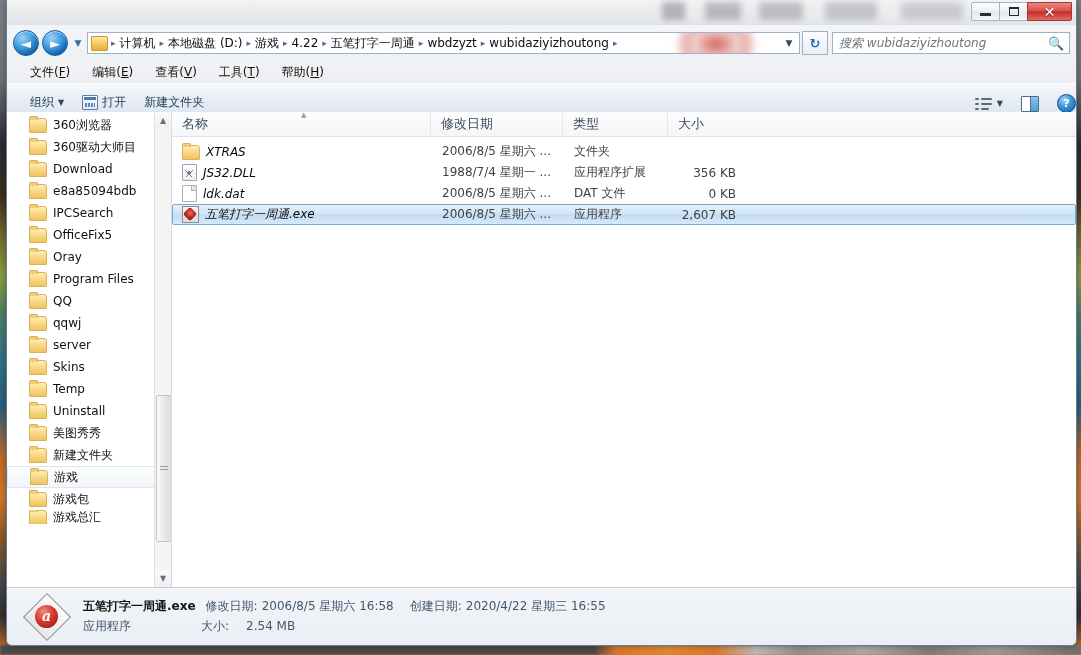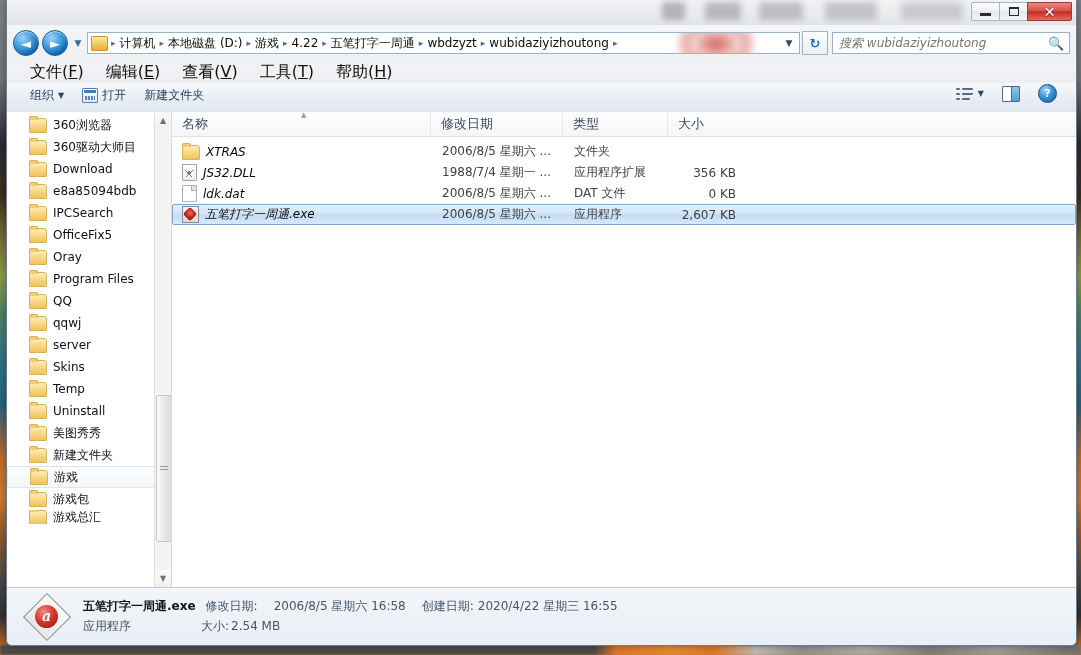--- a/index.html
+++ b/index.html
@@ -169,27 +169,27 @@
     background: transparent;
   }
   #search-icon { color: #3a7fc1; font-size: 13px; flex: none; }
 
   
   #menubar {
     height: 22px; display: flex; align-items: center;
     padding-left: 12px;
     background: linear-gradient(180deg,#f1f3f5 0%, #eceef1 100%);
   }
-  .menuitem { padding: 0 11px; color: #111; font-size: 16px; }
+  .menuitem { padding: 0 11px; color: #111; font-size: 12px; }
   .menuitem u { text-decoration: underline; }
 
   
   #toolbar {
-    height: 29px; display: flex; align-items: flex-start;
-    padding: 0 19px 0 14px;
+    height: 29px; display: flex; align-items: flex-end;
+    padding: 0 0 0 14px;
     background: linear-gradient(180deg,#f6f8fa 0%, #e8edf3 55%, #dfe7ef 100%);
     border-top: 1px solid #f7f9fb;
     border-bottom: 1px solid #b9c6d4;
   }
   .tbitem {
     display: flex; align-items: center; gap: 4px;
     padding: 0 9px; height: 22px; color: #1b3a5c; font-size: 12px;
   }
   .tb-caret { font-size: 8px; color: #29486a; }
   #open-icon {
@@ -686,26 +686,26 @@
 
   <div id="details">
     <div id="details-icon">
       <div class="diamond"></div>
       <div class="ball">a</div>
     </div>
     <div id="details-text">
       <div class="drow">
         <span class="dfile">五笔打字一周通.exe</span>
         <span class="dlabel">修改日期:</span>
-        <span class="dval" style="margin-left:16px">2006/8/5 星期六 16:58</span>
+        <span class="dval" style="margin-left:4px">2006/8/5 星期六 16:58</span>
         <span class="dsep"></span>
         <span class="dlabel">创建日期:</span>
         <span class="dval" style="margin-left:4px">2020/4/22 星期三 16:55</span>
       </div>
       <div class="drow">
         <span class="dtype">应用程序</span>
         <span class="dlabel">大小:</span>
-        <span class="dval" style="margin-left:2px">2.54 MB</span>
+        <span class="dval" style="margin-left:17px">2.54 MB</span>
       </div>
     </div>
   </div>
 
 </div>
 
 </body></html>

